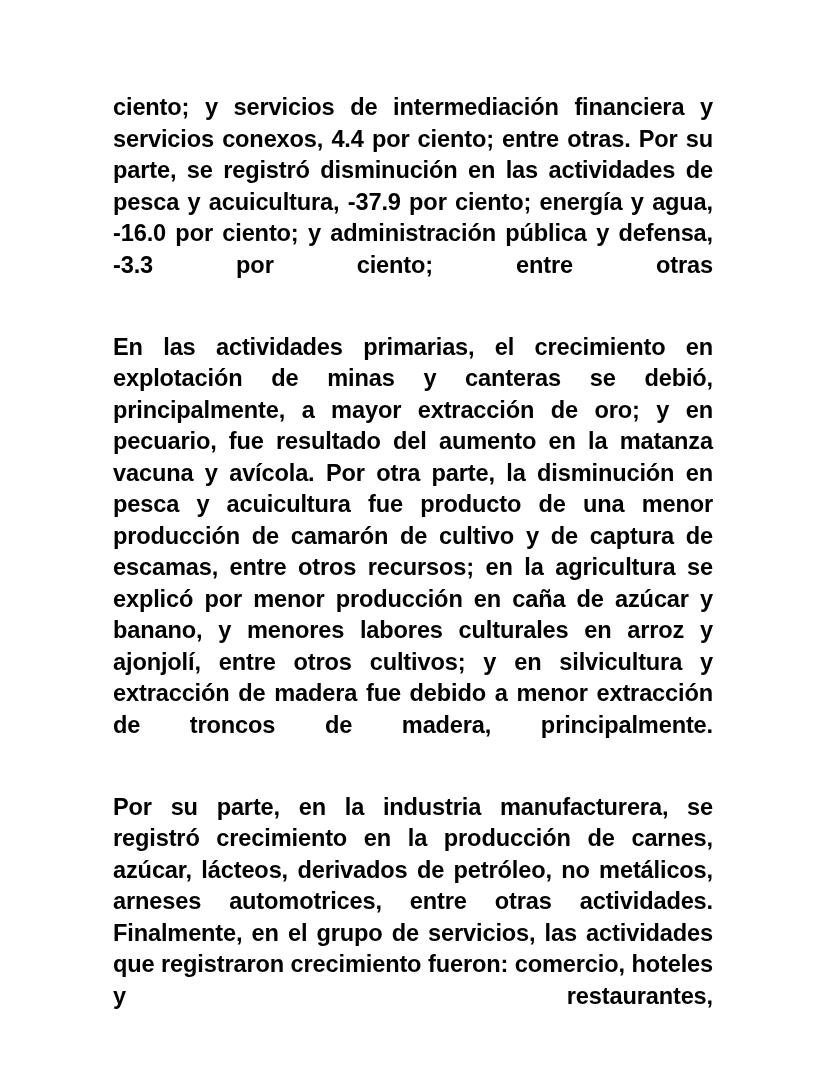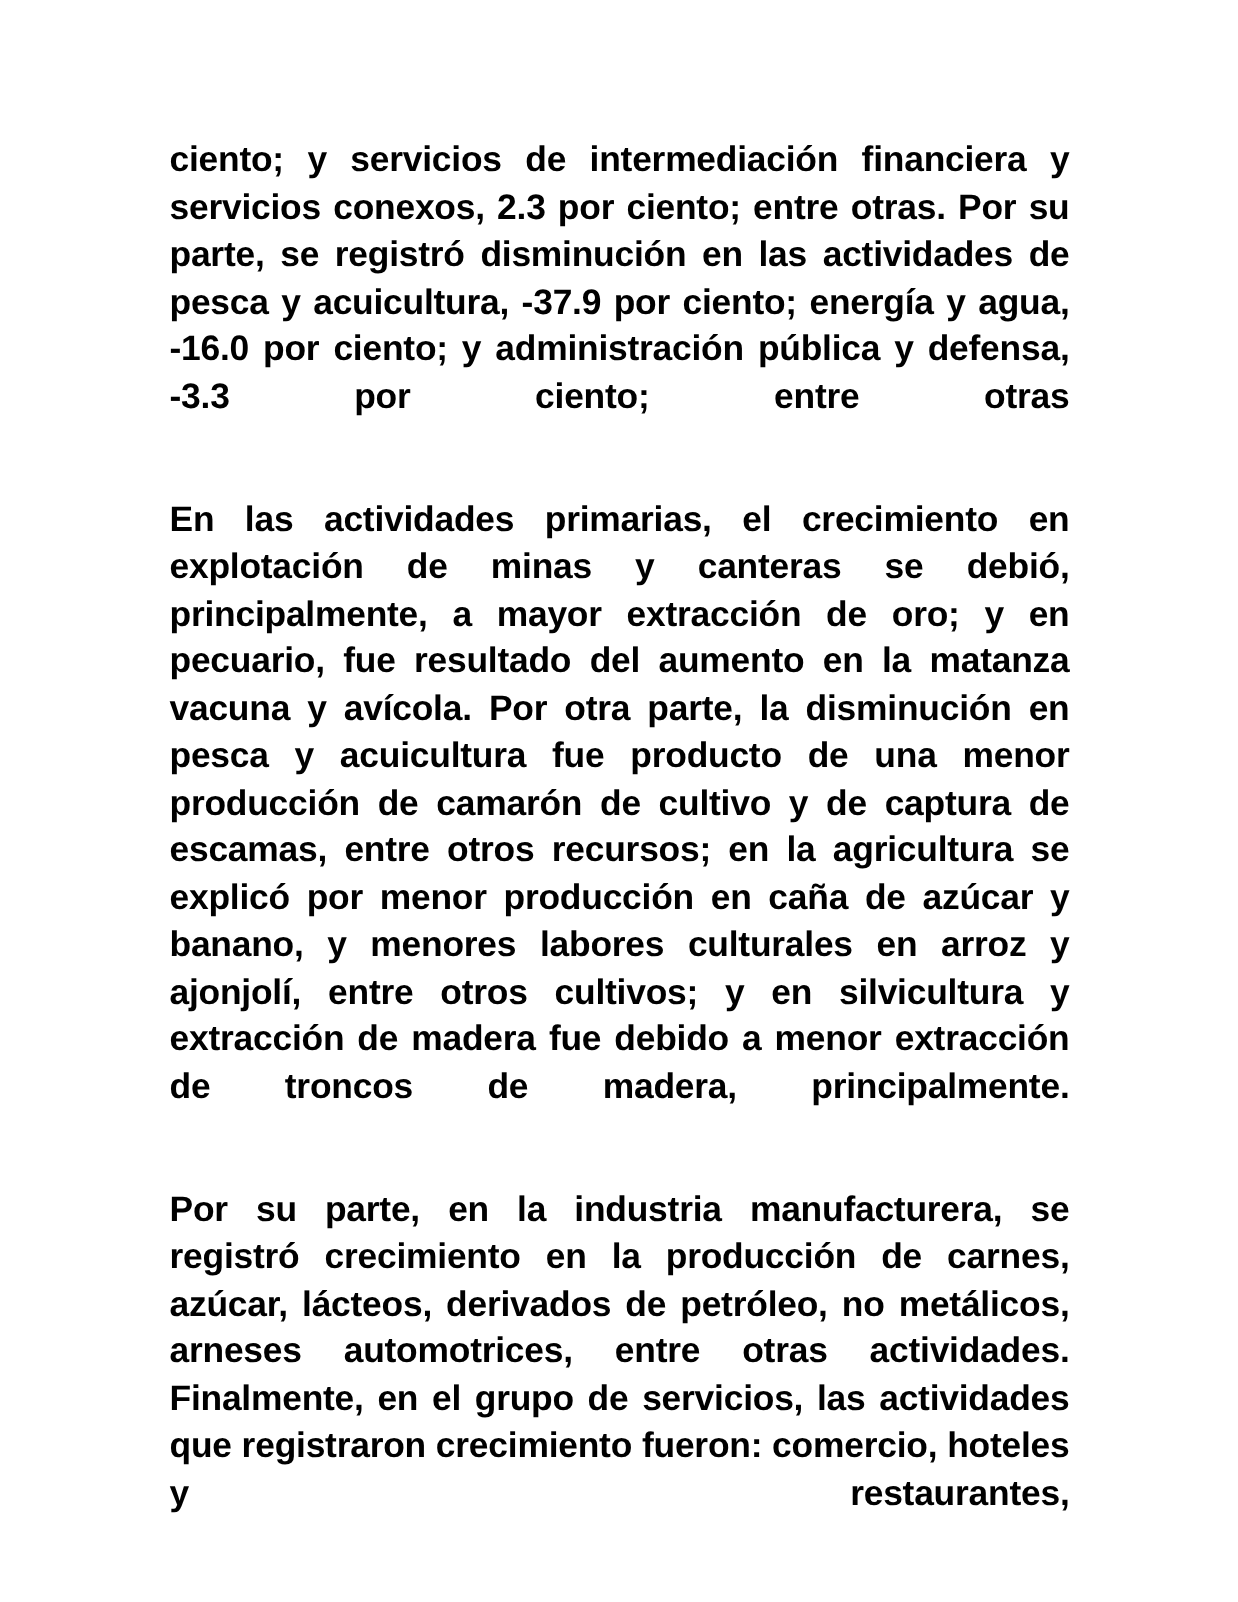--- a/index.html
+++ b/index.html
@@ -46,21 +46,21 @@
     width: 100%;
   }
 </style>
 </head>
 <body>
 
 <div id="page">
 
   <div id="text-column">
 
-    <p class="para">ciento; y servicios de intermediación financiera y servicios conexos, 2.3 por ciento; entre otras. Por su parte, se registró disminución en las actividades de pesca y acuicultura, -37.9 por ciento; energía y agua, -16.0 por ciento; y administración pública y defensa, -3.3 por ciento; entre otras</p>
+    <p class="para">ciento; y servicios de intermediación financiera y servicios conexos, 4.4 por ciento; entre otras. Por su parte, se registró disminución en las actividades de pesca y acuicultura, -37.9 por ciento; energía y agua, -16.0 por ciento; y administración pública y defensa, -3.3 por ciento; entre otras</p>
 
     <p class="para">En las actividades primarias, el crecimiento en explotación de minas y canteras se debió, principalmente, a mayor extracción de oro; y en pecuario, fue resultado del aumento en la matanza vacuna y avícola. Por otra parte, la disminución en pesca y acuicultura fue producto de una menor producción de camarón de cultivo y de captura de escamas, entre otros recursos; en la agricultura se explicó por menor producción en caña de azúcar y banano, y menores labores culturales en arroz y ajonjolí, entre otros cultivos; y en silvicultura y extracción de madera fue debido a menor extracción de troncos de madera, principalmente.</p>
 
     <p class="para">Por su parte, en la industria manufacturera, se registró crecimiento en la producción de carnes, azúcar, lácteos, derivados de petróleo, no metálicos, arneses automotrices, entre otras actividades. Finalmente, en el grupo de servicios, las actividades que registraron crecimiento fueron: comercio, hoteles y restaurantes,</p>
 
   </div>
 
 </div>
 
 </body></html>

